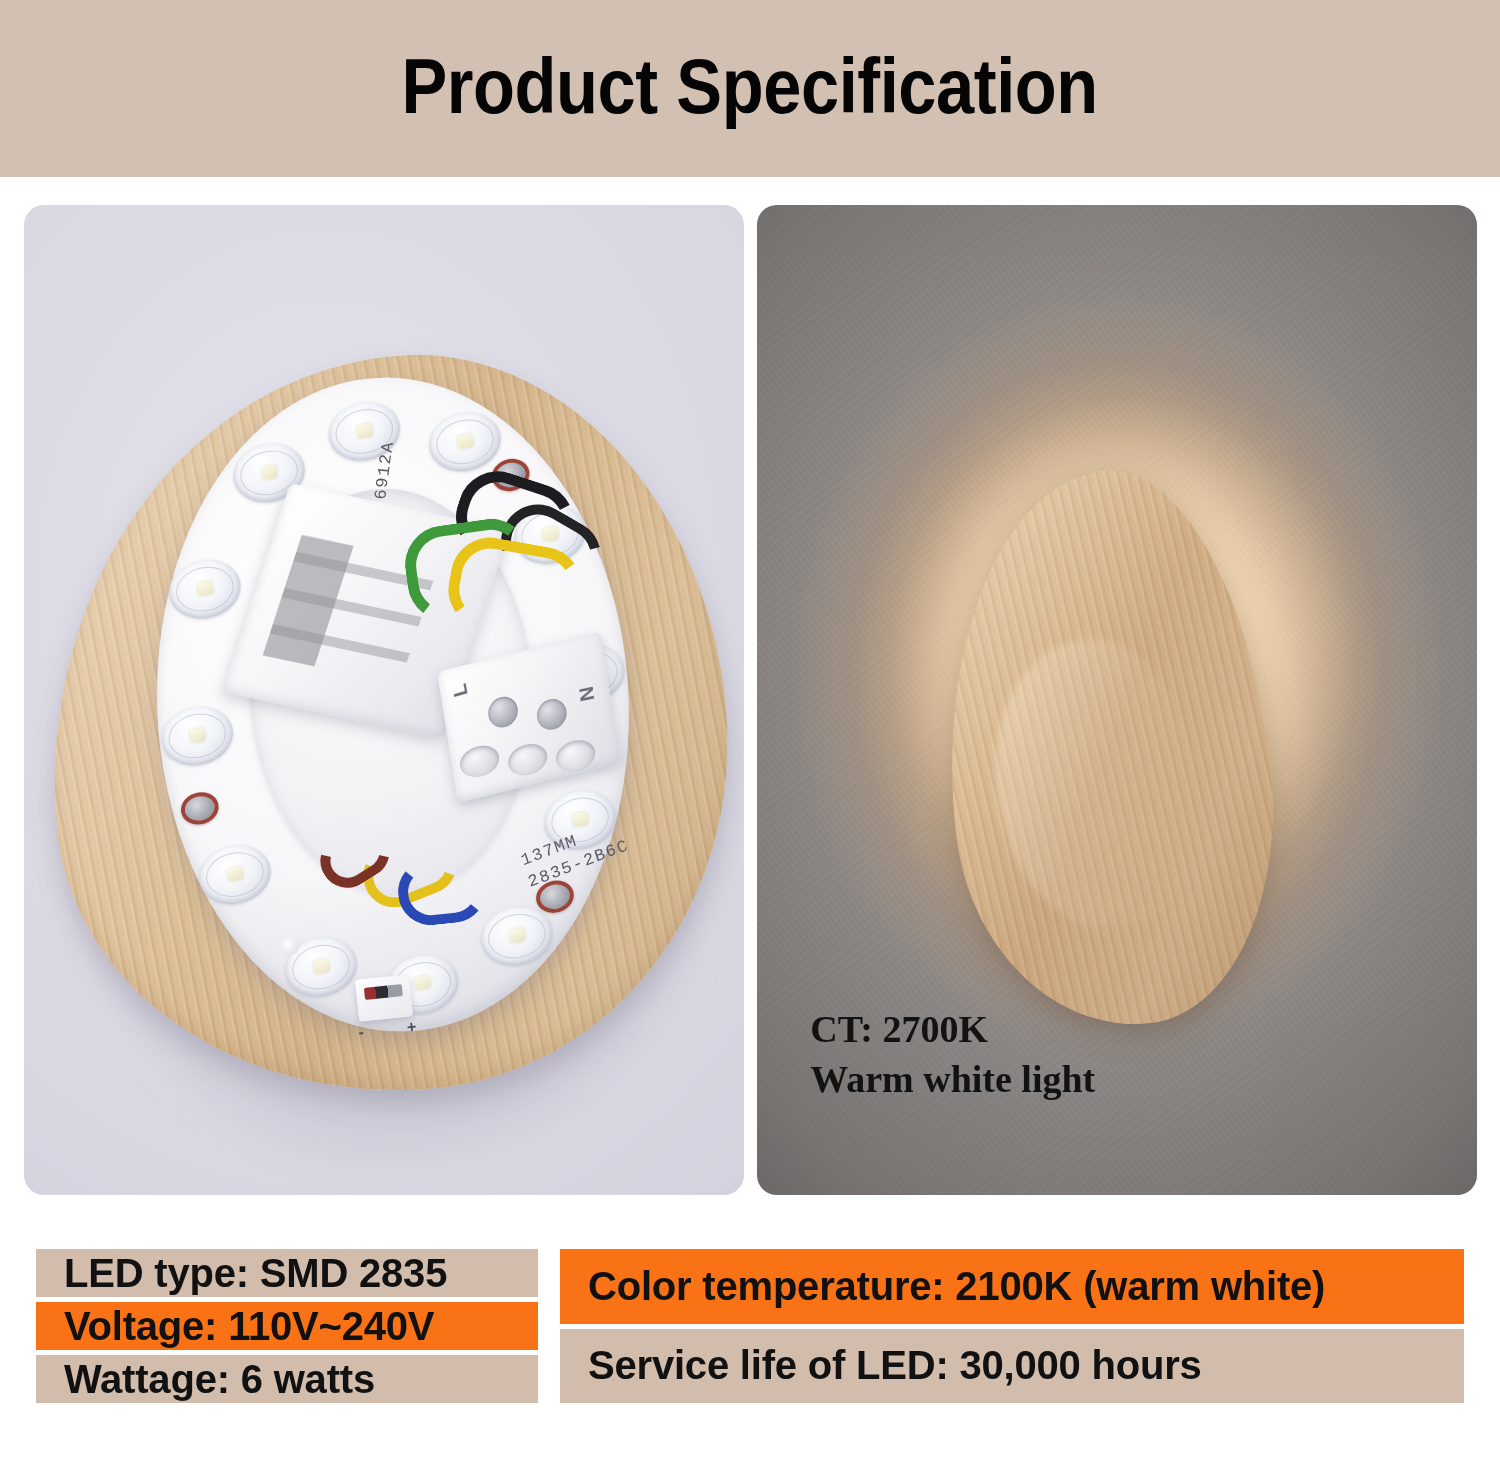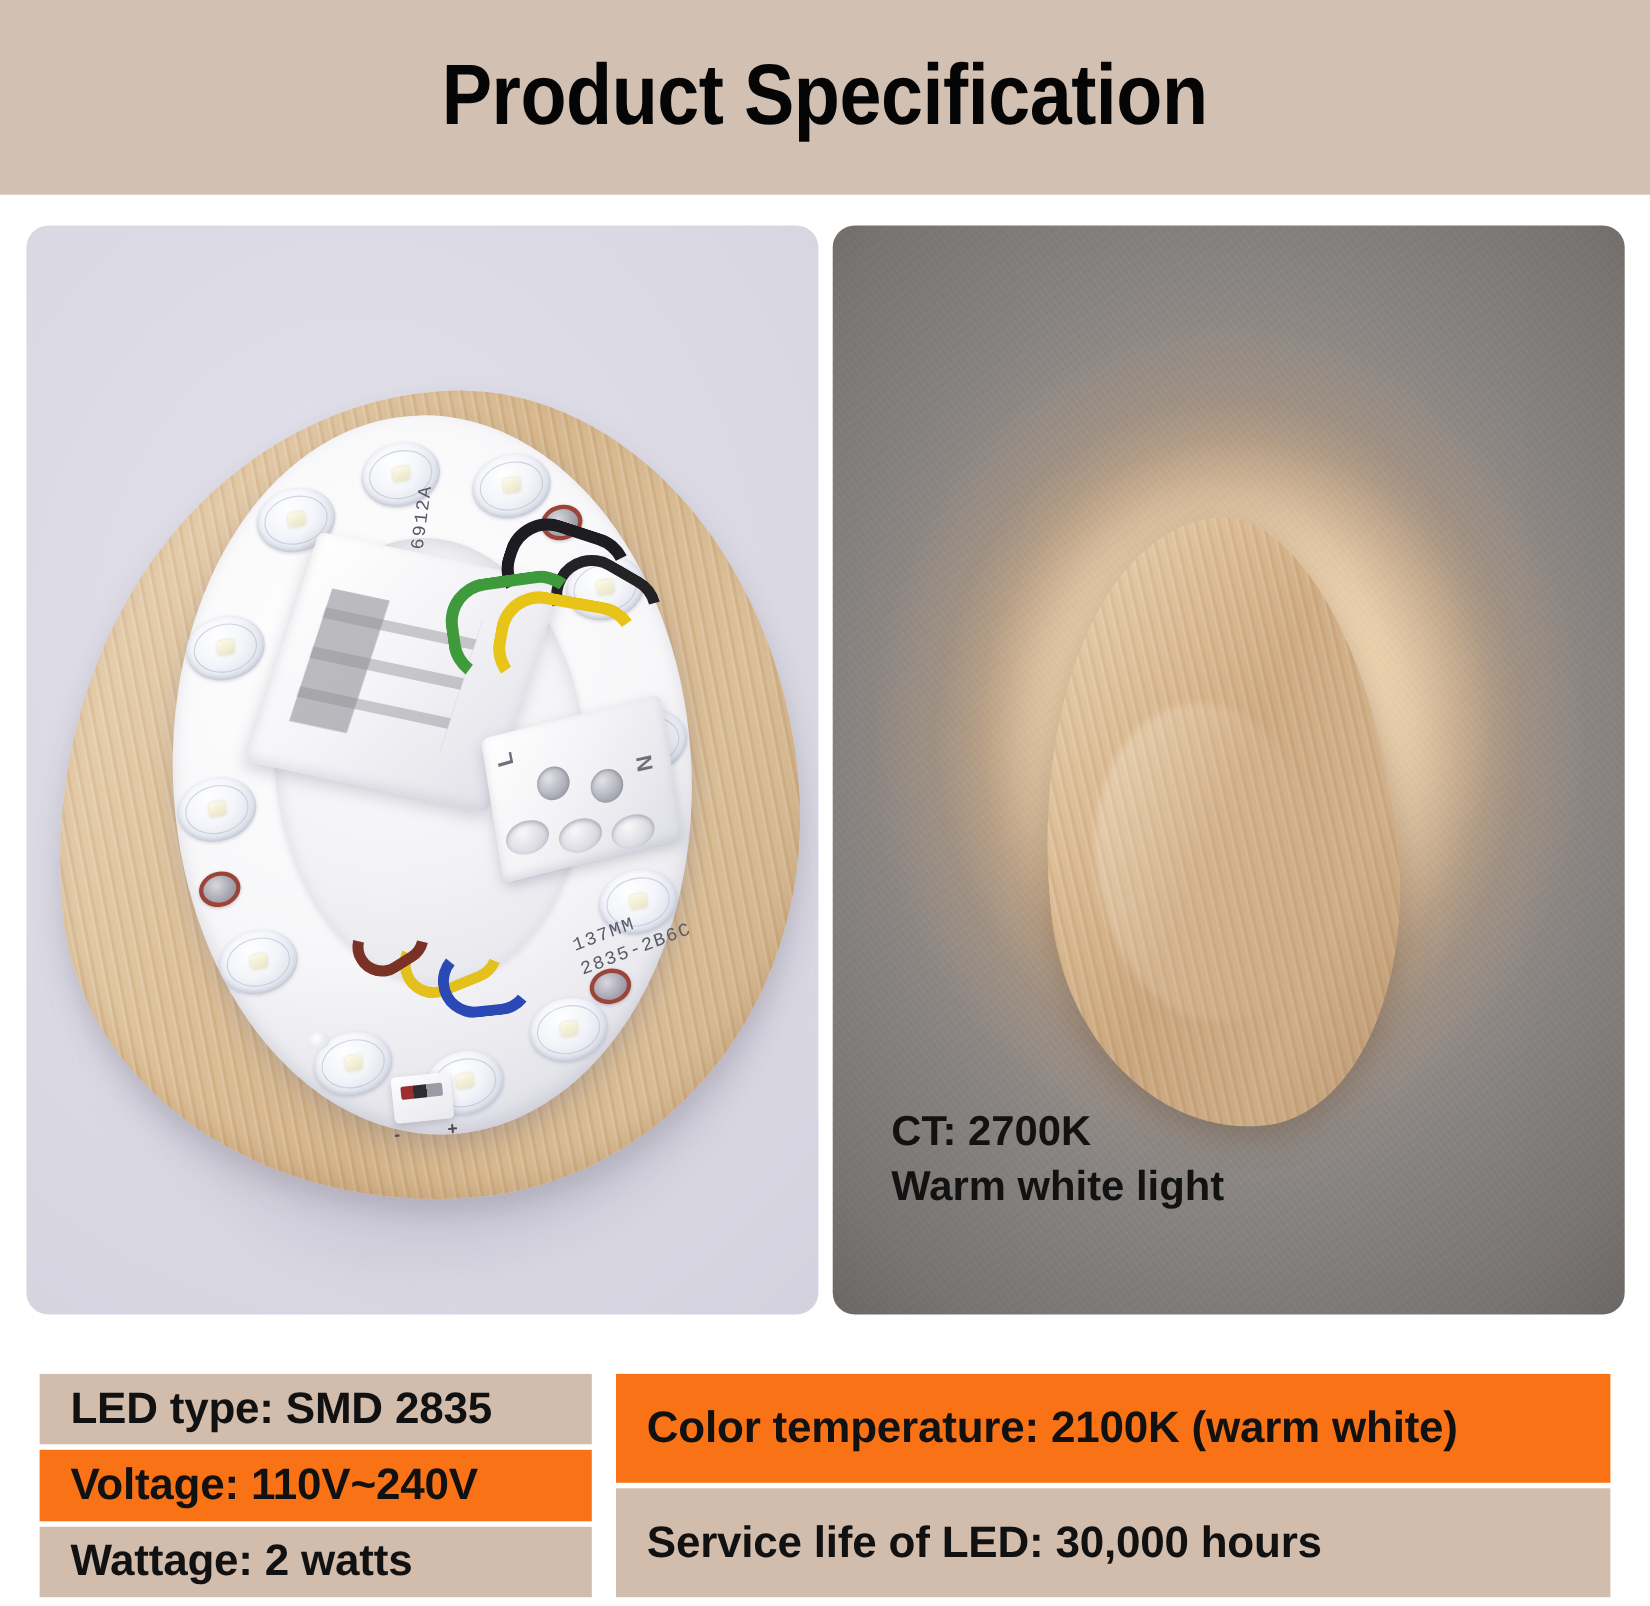--- a/index.html
+++ b/index.html
@@ -341,29 +341,30 @@
   }
 
   
   .rp-caption {
     position: absolute;
     left: 7.4%;
     bottom: 9.2%;
     color: #121212;
     line-height: 1.30;
     z-index: 5;
+    font-family: Liberation Serif, serif;
   }
   .rp-caption div { font-size: 38px; font-weight: 600; white-space: nowrap; }
 
   
   .spec-table {
     position: absolute;
     left: 0; top: 1249px;
     width: 1500px;
-    height: 203px;
+    height: 154px;
     display: flex;
     gap: 22px;
     padding: 0 36px 0 36px;
   }
   .spec-col { display: flex; flex-direction: column; gap: 5px; }
   .spec-col-left  { width: 502px; }
   .spec-col-right { width: 904px; }
 
   .spec-cell {
     flex: 1 1 0;
@@ -469,20 +470,20 @@
       <div>Warm white light</div>
     </div>
   </div>
 </div>
 
 <div class="spec-table">
 
   <div class="spec-col spec-col-left">
     <div class="spec-cell tan">LED type: SMD 2835</div>
     <div class="spec-cell light">Voltage: 110V~240V</div>
-    <div class="spec-cell tan">Wattage: 2 watts</div>
+    <div class="spec-cell tan">Wattage: 6 watts</div>
   </div>
 
   <div class="spec-col spec-col-right">
     <div class="spec-cell light">Color temperature: 2100K (warm white)</div>
     <div class="spec-cell tan">Service life of LED: 30,000 hours</div>
   </div>
 </div>
 
 </body></html>

